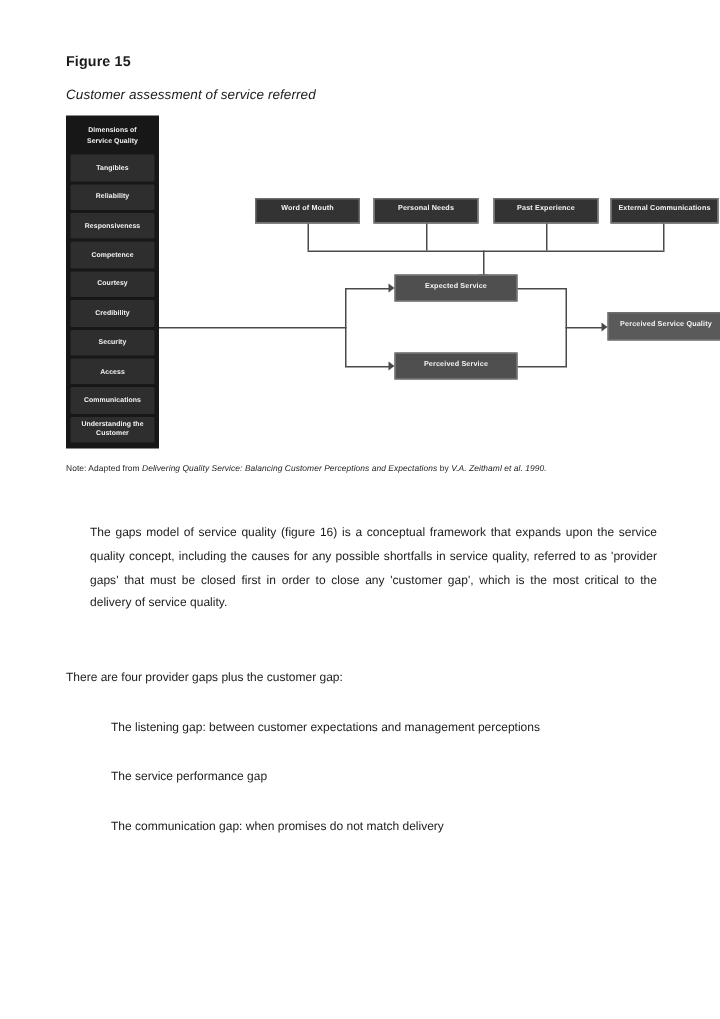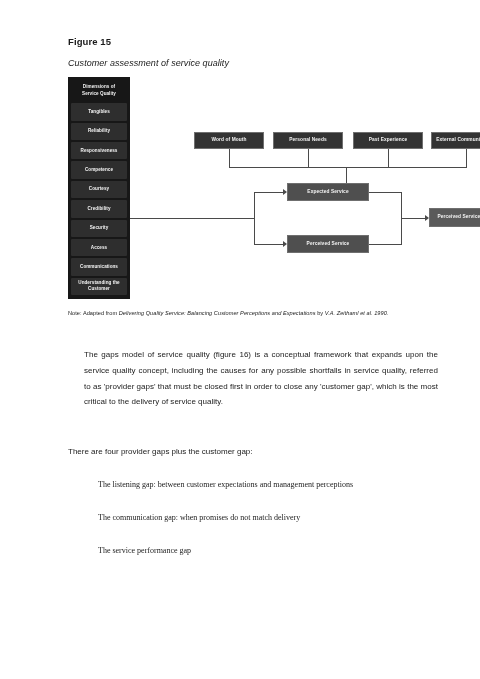--- a/index.html
+++ b/index.html
@@ -9,21 +9,21 @@
   }
   body {
     width: 480px;
     height: 679px;
     font-family: "Liberation Sans", sans-serif;
     color: #1b1b1b;
     position: relative;
     overflow: hidden;
   }
   .page {
-    padding: 36px 42px 0 68px;
+    padding: 36px 42px 0 44px;
     box-sizing: border-box;
   }
 
   
   .fig-label {
     font-size: 9.5px;
     font-weight: bold;
     color: #1b1b1b;
     letter-spacing: 0.1px;
     margin: 0 0 11px 0;
@@ -154,30 +154,29 @@
     margin: 0;
     padding: 0;
     list-style: none;
   }
   .gap-list li {
     font-size: 8px;
     line-height: 1.9;
     color: #1b1b1b;
     margin-top: 18px;
     padding-left: 30px;
-    font-family: Liberation Serif, serif;
   }
 </style>
 </head>
 <body>
 
 <div class="page">
 
   <div class="fig-label">Figure 15</div>
-  <div class="fig-caption">Customer assessment of service quality</div>
+  <div class="fig-caption">Customer assessment of service referred</div>
 
   <div class="figure">
 
     <div class="ln v" style="left:161px; top:72px; height:18px;"></div>
     <div class="ln v" style="left:240px; top:72px; height:18px;"></div>
     <div class="ln v" style="left:320px; top:72px; height:18px;"></div>
     <div class="ln v" style="left:398px; top:72px; height:18px;"></div>
 
     <div class="ln h" style="left:161px; top:90px; width:238px;"></div>
 
@@ -227,17 +226,17 @@
   </div>
 
   <div class="fig-note"><span>Note: Adapted from </span><i>Delivering Quality Service: Balancing Customer Perceptions and Expectations</i><span> by </span><i>V.A. Zeithaml et al. 1990.</i></div>
 
   <p class="body-para">The gaps model of service quality (figure 16) is a conceptual framework that expands upon the service quality concept, including the causes for any possible shortfalls in service quality, referred to as 'provider gaps' that must be closed first in order to close any 'customer gap', which is the most critical to the delivery of service quality.</p>
 
   <p class="lead-line">There are four provider gaps plus the customer gap:</p>
 
   <ul class="gap-list">
     <li>The listening gap: between customer expectations and management perceptions</li>
+    <li>The service performance gap</li>
     <li>The communication gap: when promises do not match delivery</li>
-    <li>The service performance gap</li>
   </ul>
 
 </div>
 
 </body></html>

